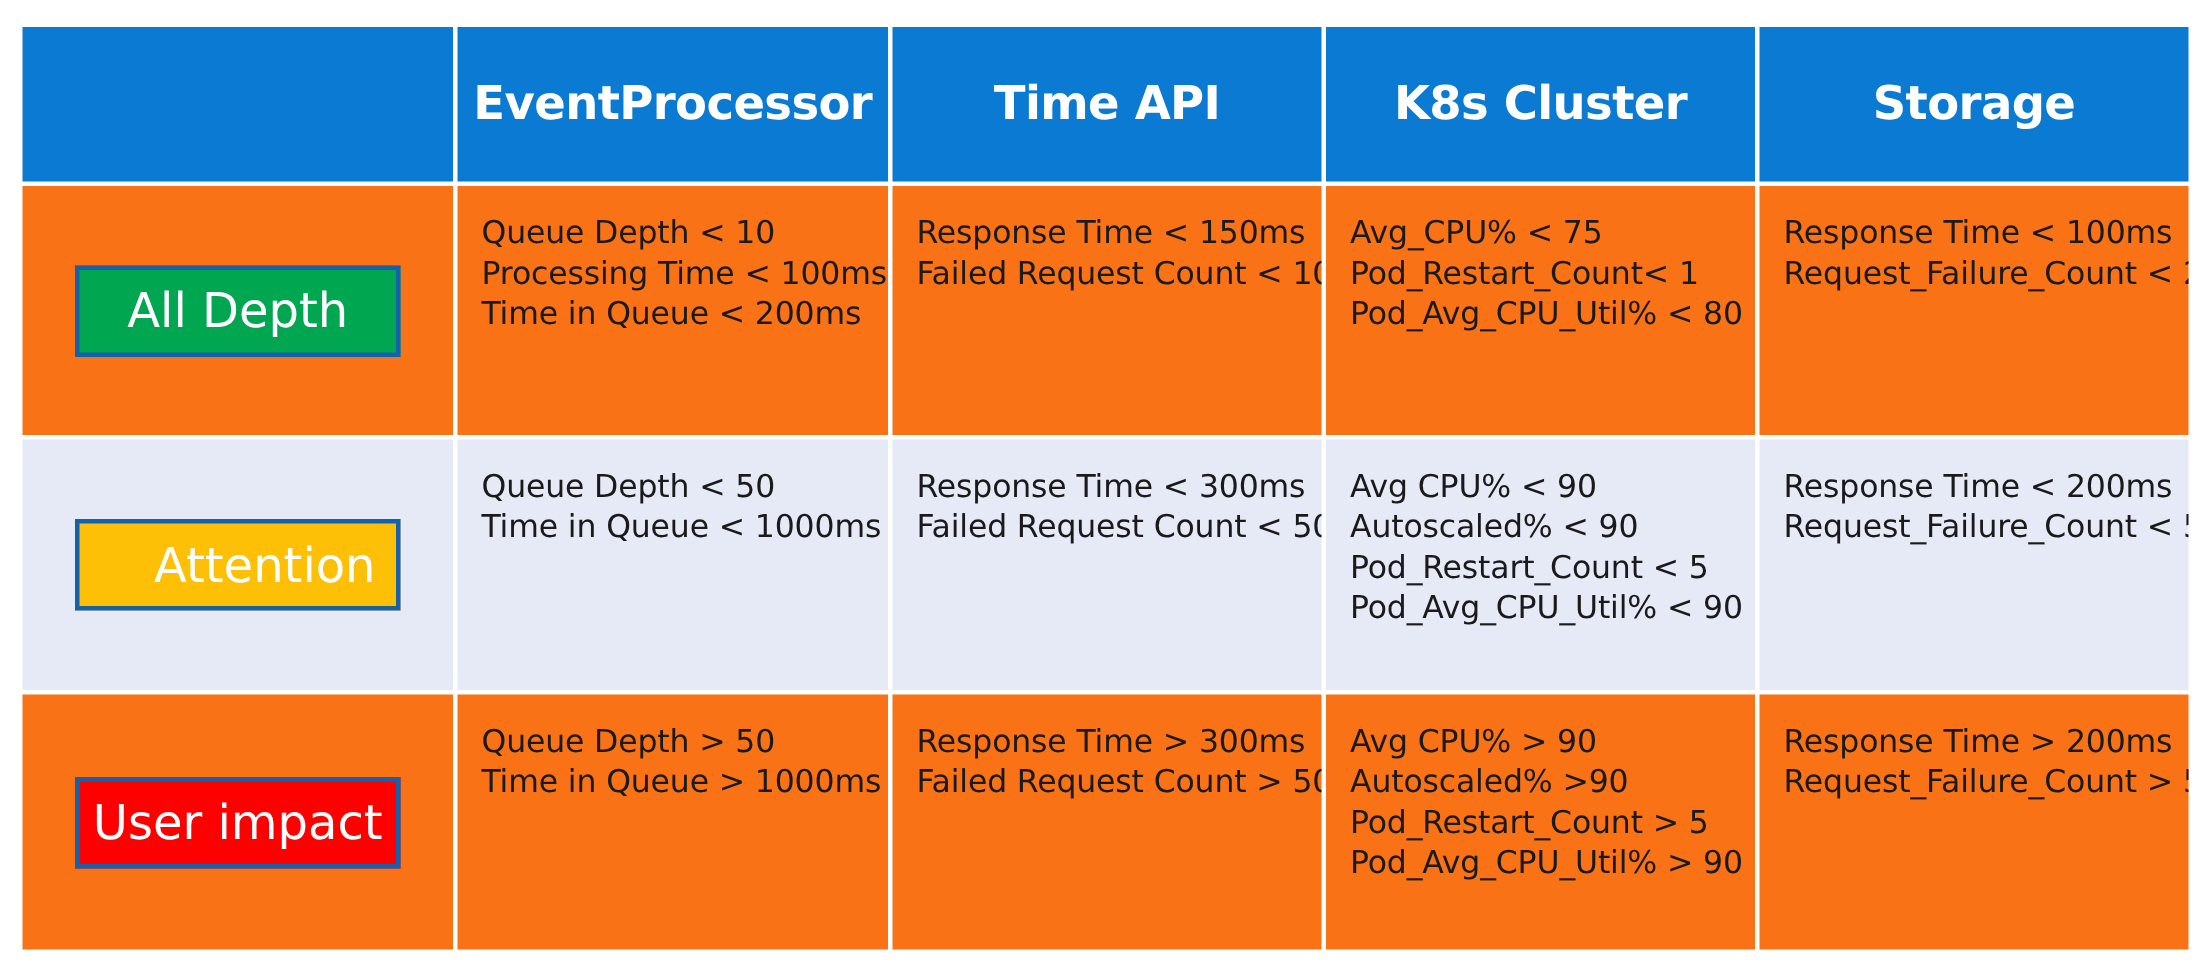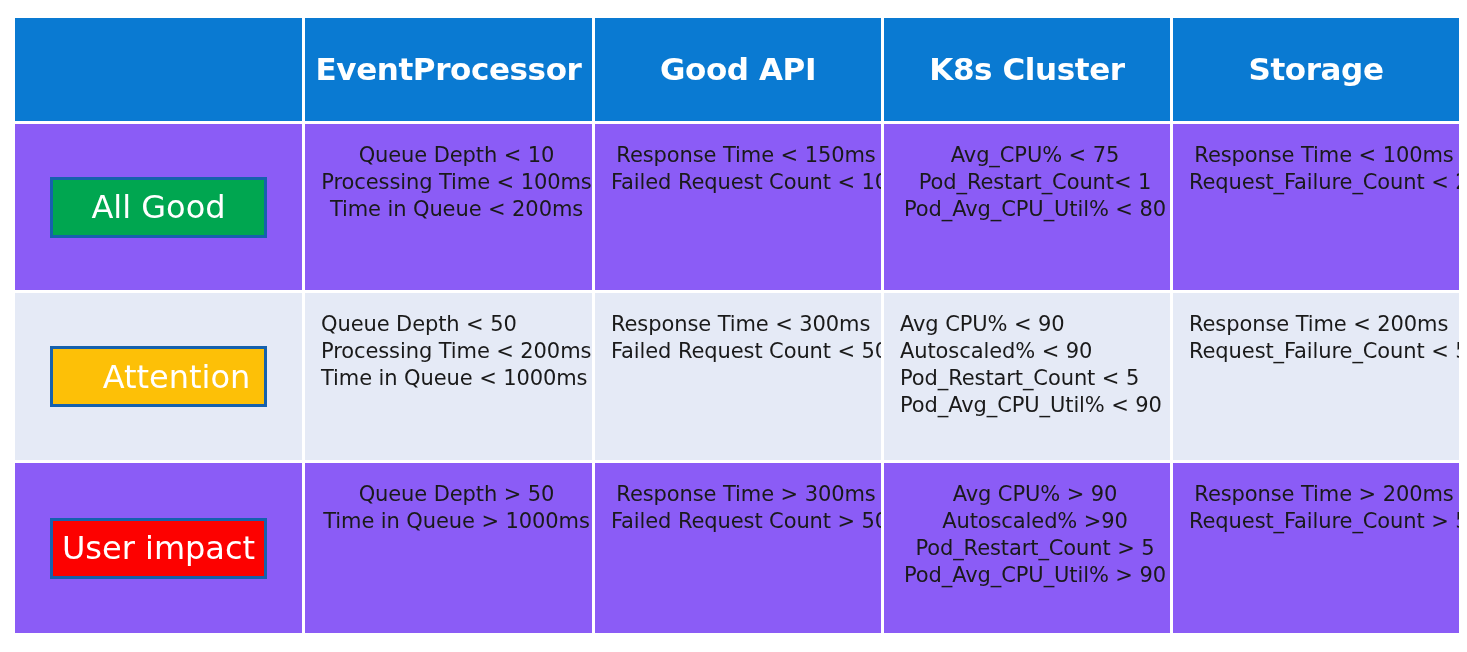--- a/index.html
+++ b/index.html
@@ -54,21 +54,21 @@
     line-height: 1.1;
     text-align: center;
     white-space: nowrap;
   }
 
   
   .cell {
     overflow: hidden;
     position: relative;
   }
-  .cell.shade-a { background: #8b5cf6; text-align: center; }
+  .cell.shade-a { background: #f97316; }
   .cell.shade-b { background: #e5eaf6; }
 
   .statuscell {
     display: flex;
     align-items: center;
     justify-content: center;
   }
 
   .badge {
     box-sizing: border-box;
@@ -110,32 +110,32 @@
 <div class="board">
   <div class="matrix">
 
     <div class="hcell blank">
       <span class="htext"></span>
     </div>
     <div class="hcell">
       <span class="htext">EventProcessor</span>
     </div>
     <div class="hcell">
-      <span class="htext">Good API</span>
+      <span class="htext">Time API</span>
     </div>
     <div class="hcell">
       <span class="htext">K8s Cluster</span>
     </div>
     <div class="hcell">
       <span class="htext">Storage</span>
     </div>
 
     <div class="cell shade-a statuscell">
       <div class="badge good">
-        <span>All Good</span>
+        <span>All Depth</span>
       </div>
     </div>
     <div class="cell shade-a">
       <ul class="metrics">
         <li>Queue Depth &lt; 10</li>
         <li>Processing Time &lt; 100ms</li>
         <li>Time in Queue &lt; 200ms</li>
       </ul>
     </div>
     <div class="cell shade-a">
@@ -159,21 +159,20 @@
     </div>
 
     <div class="cell shade-b statuscell">
       <div class="badge attention">
         <span>Attention</span>
       </div>
     </div>
     <div class="cell shade-b">
       <ul class="metrics">
         <li>Queue Depth &lt; 50</li>
-        <li>Processing Time &lt; 200ms</li>
         <li>Time in Queue &lt; 1000ms</li>
       </ul>
     </div>
     <div class="cell shade-b">
       <ul class="metrics">
         <li>Response Time &lt; 300ms</li>
         <li>Failed Request Count &lt; 50</li>
       </ul>
     </div>
     <div class="cell shade-b">

